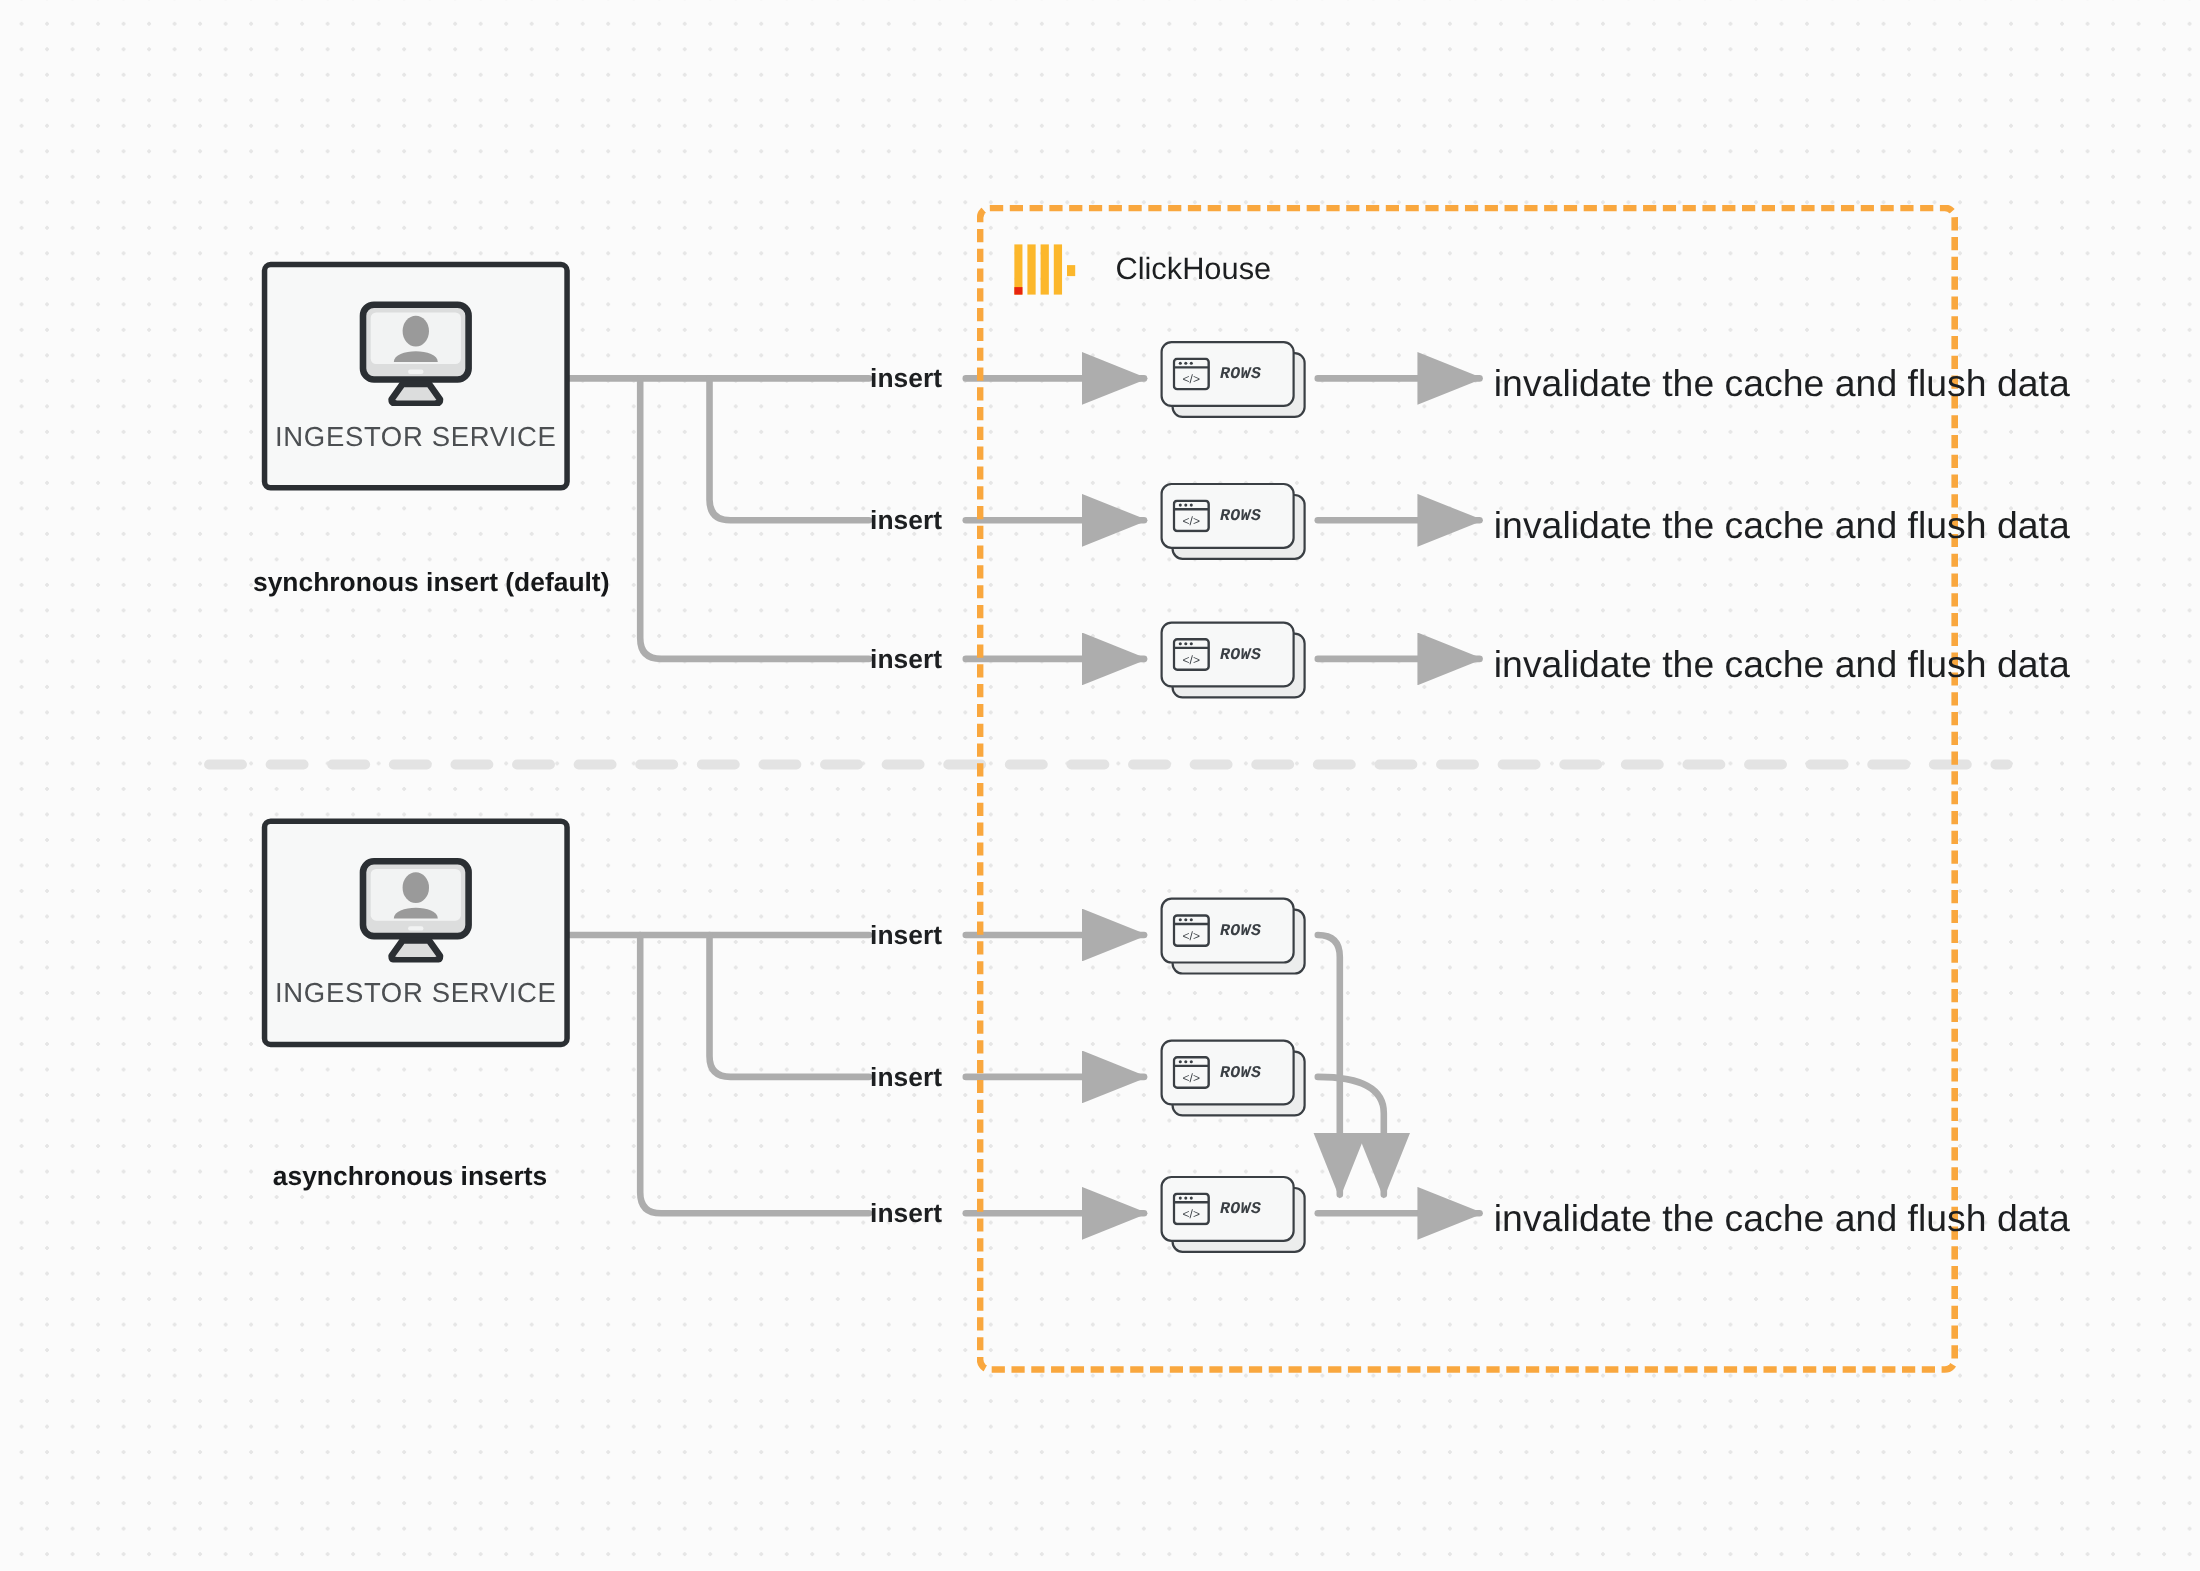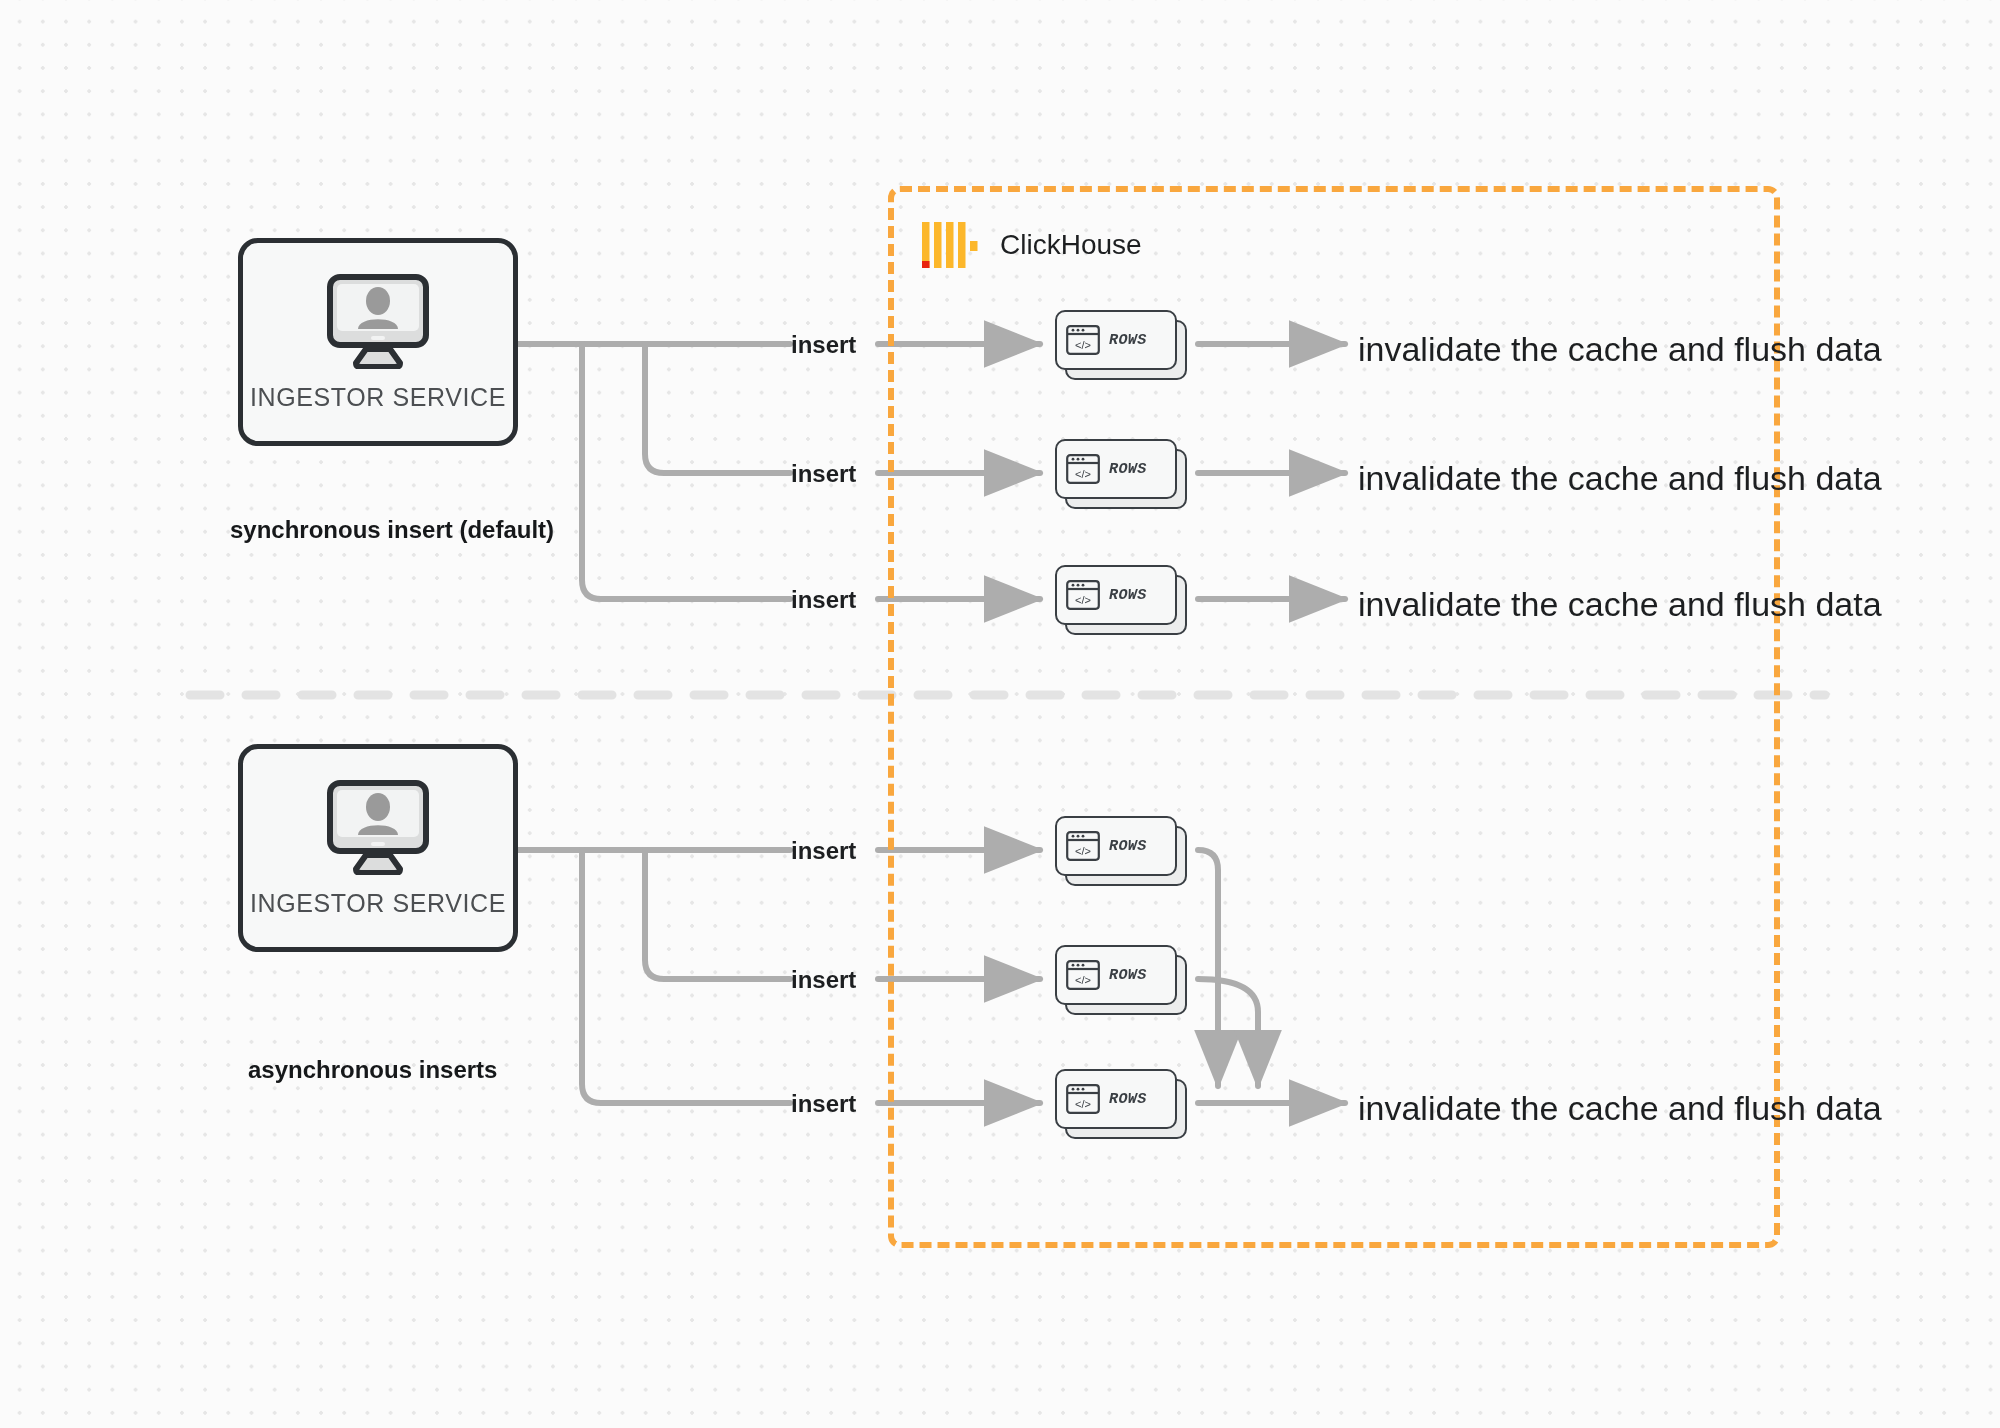--- a/index.html
+++ b/index.html
@@ -24,21 +24,21 @@
     width: 2000px;
     height: 1428px;
   }
 
   
   .node-box {
     position: absolute;
     box-sizing: border-box;
     background: #f7f8f8;
     border: 5px solid #2b2f33;
-    border-radius: 20px;
+    border-radius: 8px;
     display: flex;
     flex-direction: column;
     align-items: center;
     justify-content: center;
   }
   .node-label {
     font-size: 25px;
     letter-spacing: 0.6px;
     color: #4c4f52;
     margin-top: 14px;
@@ -75,21 +75,21 @@
     position: absolute;
     box-sizing: border-box;
     border: 6px dashed #f9a73e;
     border-radius: 12px;
     background: transparent;
   }
   .ch-brand {
     position: absolute;
     display: flex;
     align-items: center;
-    gap: 22px;
+    gap: 36px;
   }
   .ch-logo { width: 56px; height: 46px; }
   .ch-name {
     font-size: 28px;
     color: #1d1f21;
     white-space: nowrap;
   }
 
   
   .rows-node {

